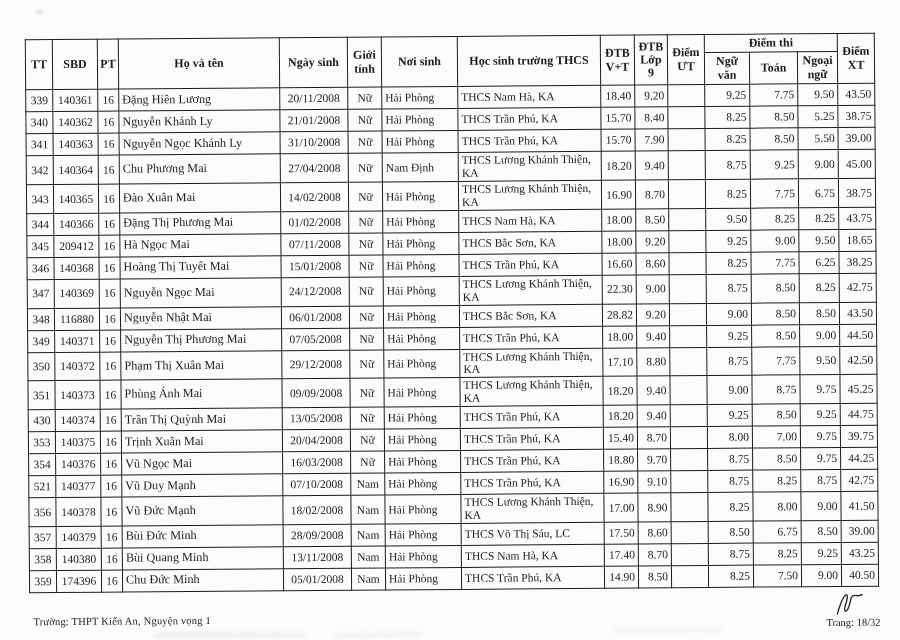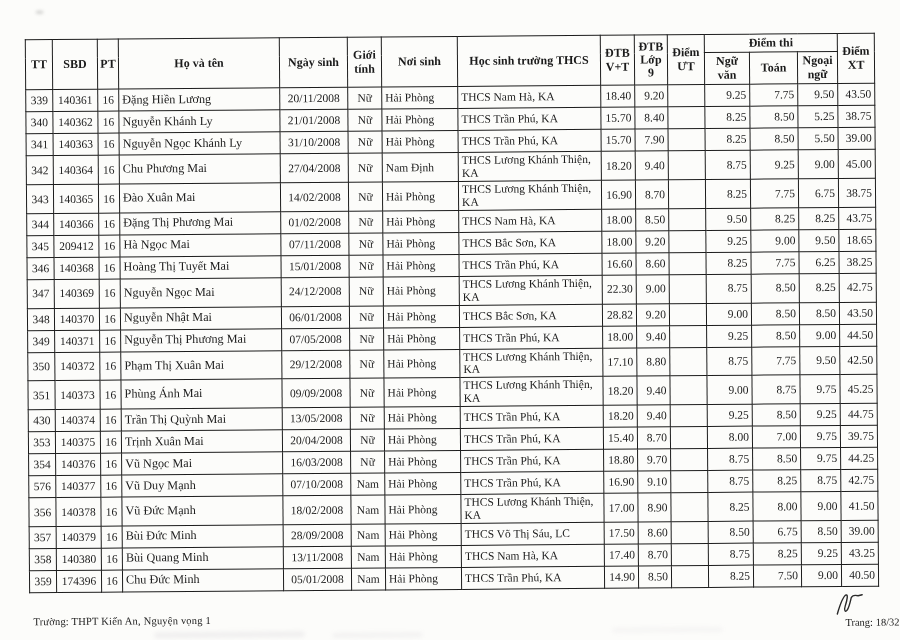--- a/index.html
+++ b/index.html
@@ -35,21 +35,20 @@
   .a-c { text-align:center; }
   .a-l { text-align:left; }
   .a-r { text-align:right; }
   .footer-school {
     position:absolute; left:31px; top:613px;
     font-size:10.5px; letter-spacing:0.2px;
   }
   .page-label {
     position:absolute; left:824px; top:620px;
     font-size:10.5px;
-    margin-left:19px;
   }
   .signature {
     position:absolute; left:832px; top:597px;
     width:30px; height:22px;
   }
   
   .blot { position:absolute; background:#9a9a98; border-radius:50%; filter:blur(1.5px); }
   .blot-top { left:38px; top:7px; width:8px; height:4px; opacity:.35; }
   .bleed { position:absolute; background:#b9b4be; filter:blur(2px); border-radius:2px; }
   .bleed-1 { left:152px; top:630px; width:150px; height:6px; opacity:.18; }
@@ -252,21 +251,21 @@
           <td class="a-r">22.30</td>
           <td class="a-r">9.00</td>
           <td class="a-r"></td>
           <td class="a-r">8.75</td>
           <td class="a-r">8.50</td>
           <td class="a-r">8.25</td>
           <td class="a-r">42.75</td>
         </tr>
         <tr>
           <td class="a-c">348</td>
-          <td class="a-c">140370</td>
+          <td class="a-c">116880</td>
           <td class="a-c">16</td>
           <td class="a-l">Nguyễn Nhật Mai</td>
           <td class="a-c">06/01/2008</td>
           <td class="a-c">Nữ</td>
           <td class="a-l">Hải Phòng</td>
           <td class="a-l">THCS Bắc Sơn, KA</td>
           <td class="a-r">28.82</td>
           <td class="a-r">9.20</td>
           <td class="a-r"></td>
           <td class="a-r">9.00</td>
@@ -370,21 +369,21 @@
           <td class="a-l">THCS Trần Phú, KA</td>
           <td class="a-r">18.80</td>
           <td class="a-r">9.70</td>
           <td class="a-r"></td>
           <td class="a-r">8.75</td>
           <td class="a-r">8.50</td>
           <td class="a-r">9.75</td>
           <td class="a-r">44.25</td>
         </tr>
         <tr>
-          <td class="a-c">576</td>
+          <td class="a-c">521</td>
           <td class="a-c">140377</td>
           <td class="a-c">16</td>
           <td class="a-l">Vũ Duy Mạnh</td>
           <td class="a-c">07/10/2008</td>
           <td class="a-c">Nam</td>
           <td class="a-l">Hải Phòng</td>
           <td class="a-l">THCS Trần Phú, KA</td>
           <td class="a-r">16.90</td>
           <td class="a-r">9.10</td>
           <td class="a-r"></td>

